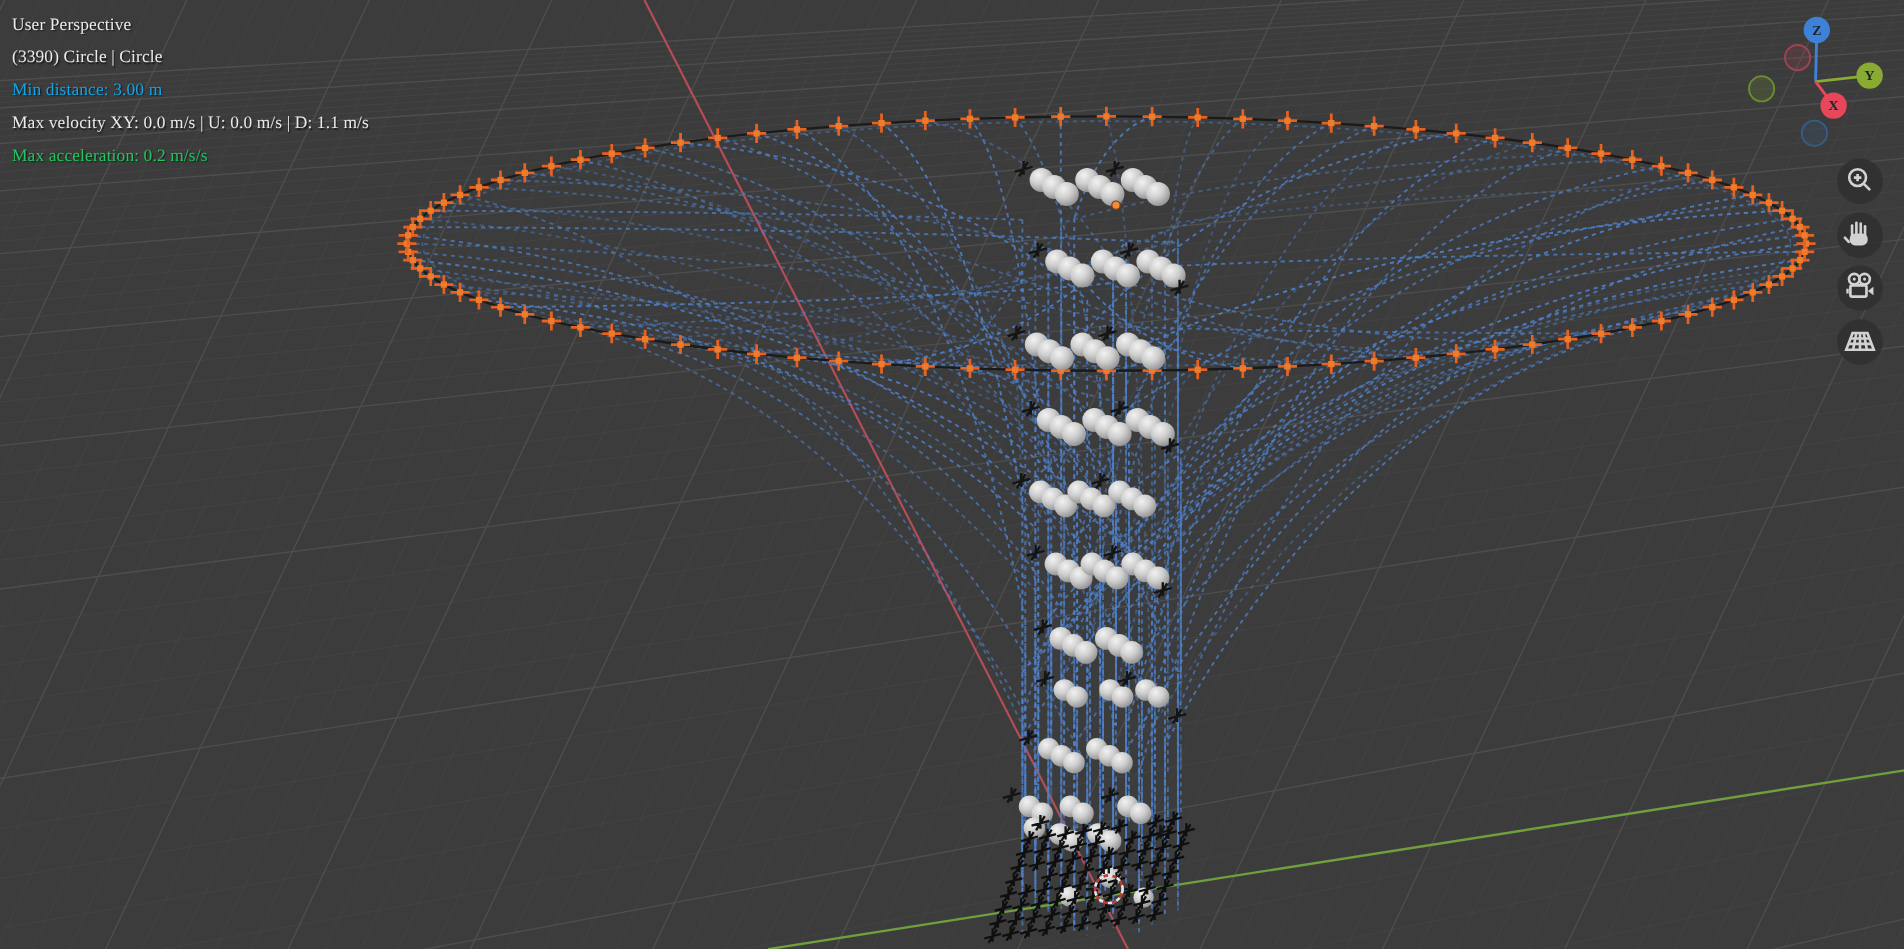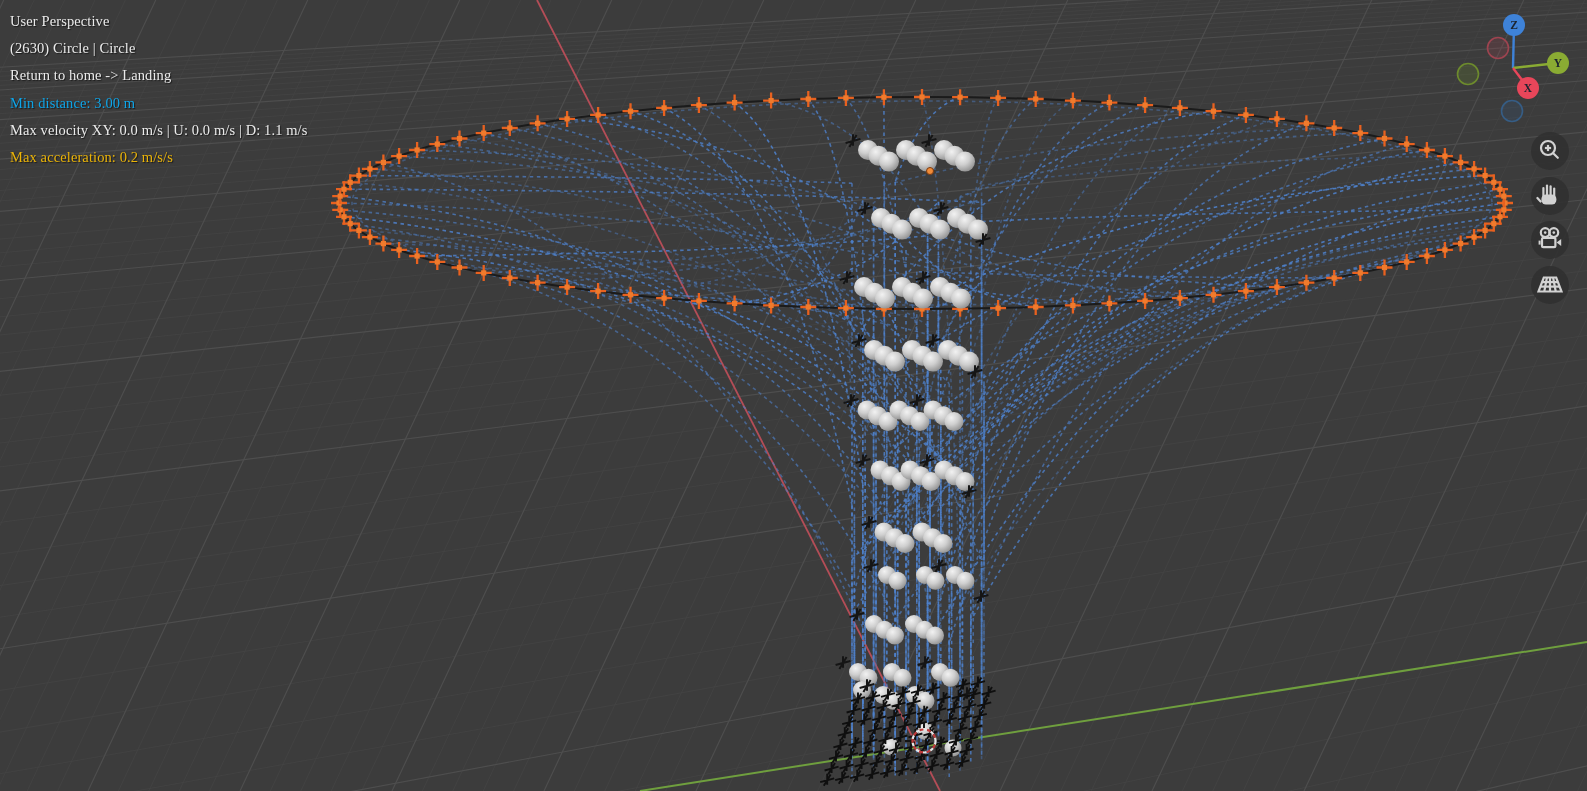--- a/index.html
+++ b/index.html
@@ -662,25 +662,24 @@
           <line x1="924" y1="722" x2="924" y2="728" stroke="#141414" stroke-width="2"></line>
           <line x1="924" y1="754" x2="924" y2="760" stroke="#141414" stroke-width="2"></line>
           <circle cx="924" cy="741" r="11.5" stroke="#e6e6e6" stroke-width="2.2" stroke-dasharray="3.8 3.8"></circle>
           <circle cx="924" cy="741" r="11.5" stroke="#c03a3a" stroke-width="2.2" stroke-dasharray="3.8 3.8" stroke-dashoffset="3.8"></circle>
         </g>
       </svg>
     </div>
 
   <div id="hud">
     <div class="hud-line" style="color: rgb(235, 235, 235);">User Perspective</div>
-    <div class="hud-line" style="color: rgb(235, 235, 235);">(2630) Circle | Circle</div>
-    <div class="hud-line" style="color: rgb(235, 235, 235);">Return to home -&gt; Landing</div>
+    <div class="hud-line" style="color: rgb(235, 235, 235);">(3390) Circle | Circle</div>
     <div class="hud-line" style="color: #0ea5e9;">Min distance: 3.00 m</div>
     <div class="hud-line" style="color: rgb(235, 235, 235);">Max velocity XY: 0.0 m/s | U: 0.0 m/s | D: 1.1 m/s</div>
-    <div class="hud-line" style="color: #eab308;">Max acceleration: 0.2 m/s/s</div>
+    <div class="hud-line" style="color: #22c55e;">Max acceleration: 0.2 m/s/s</div>
   </div>
 
   <div id="gizmo"><svg width="150" height="132" viewBox="0 0 150 132">
         <line x1="73" y1="68" x2="74" y2="25" stroke="#3e82d8" stroke-width="2.4"></line>
         <line x1="73" y1="68" x2="118" y2="63" stroke="#8aab33" stroke-width="2.4"></line>
         <line x1="73" y1="68" x2="88" y2="88" stroke="#e8465a" stroke-width="2.4"></line>
         <g>
           <circle cx="58" cy="48" r="10.5" fill="#9e4450" fill-opacity="0.22" stroke="#9e4450" stroke-width="1.6"></circle>
         </g>
         <g>

